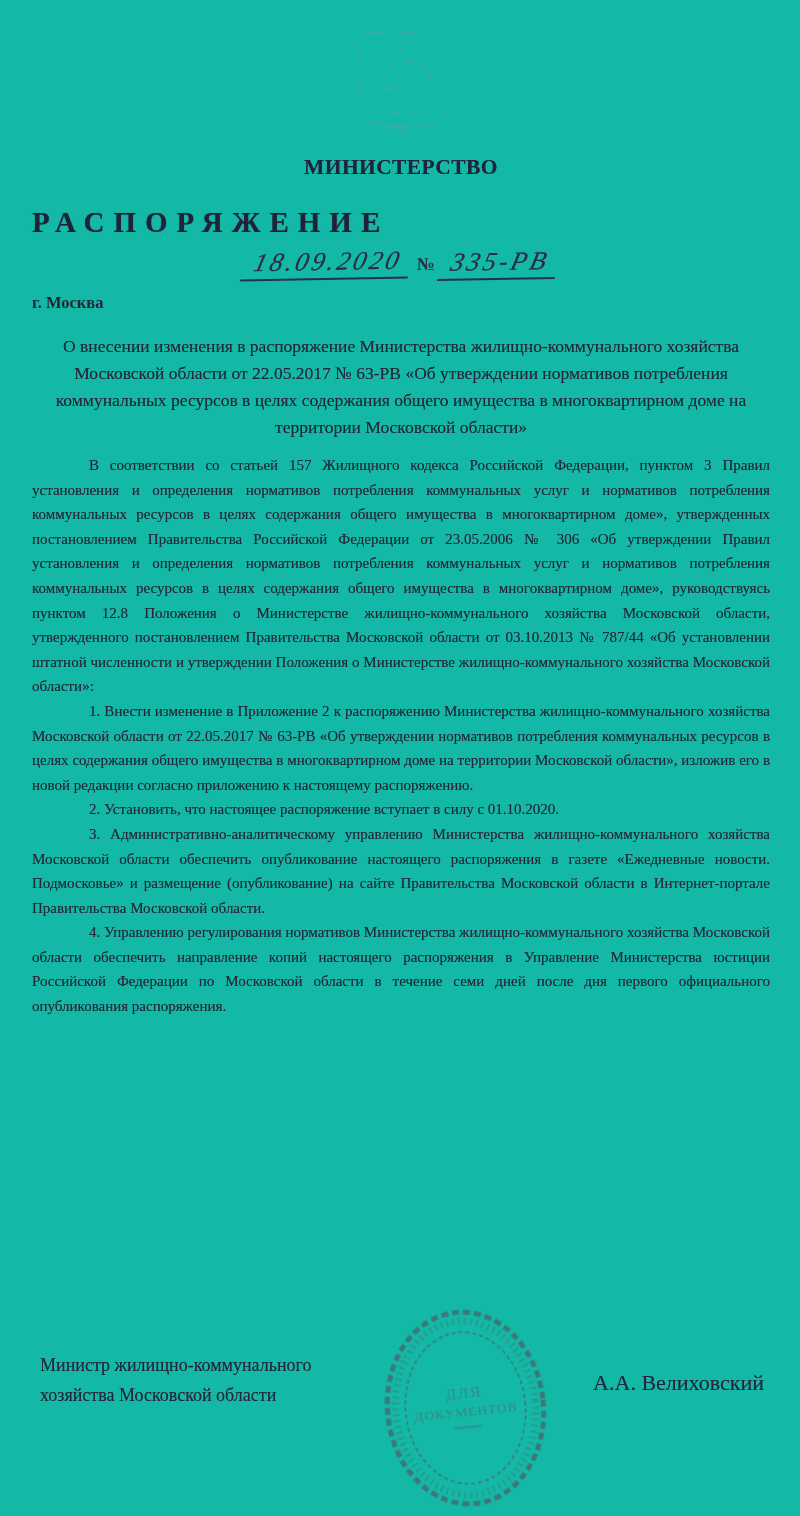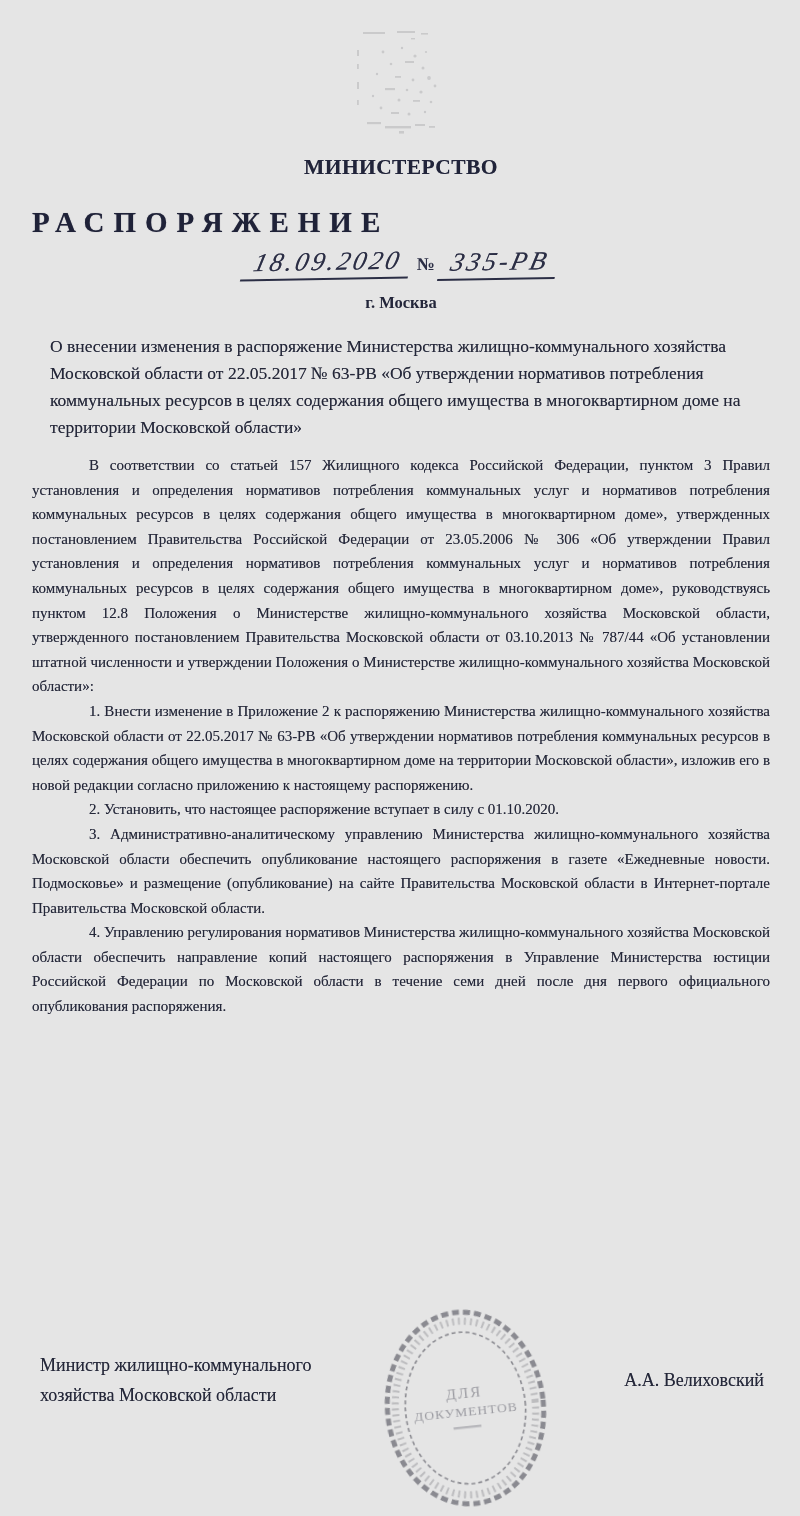--- a/index.html
+++ b/index.html
@@ -1,20 +1,20 @@
 <!DOCTYPE html>
 <html lang="ru"><head>
 <meta charset="utf-8">
 <style>
   html,body{margin:0;padding:0;background:#ffffff;}
   .page{
     position:relative;
     width:800px;height:1516px;
     margin:0 auto;
-    background:#e5e5e5;
+    background:#14b8a6;
     box-sizing:border-box;
     padding:0 30px 0 32px;
     overflow:hidden;
     font-family:"Liberation Serif","DejaVu Serif",serif;
     color:#242739;
   }
   
   .emblem{display:block;width:92px;height:106px;margin:30px auto 0;opacity:.75;}
   
   .ministry{margin-top:14px;text-align:center;font-weight:700;
@@ -24,35 +24,35 @@
     font-size:29px;letter-spacing:9px;color:#1f2238;
     text-shadow:0 0 .7px rgba(31,34,56,.6);}
   
   .dateline{margin-top:8px;height:44px;display:flex;justify-content:center;
     align-items:baseline;gap:4px;}
   .hand{display:inline-block;font-style:italic;font-size:26px;letter-spacing:3px;
     color:#2b2e45;transform:skewX(-14deg) rotate(-1deg);
     border-bottom:2px solid #2b2e45;padding:0 10px 1px;
     text-shadow:0 0 .6px rgba(43,46,69,.6);}
   .nosign{font-size:18px;font-weight:700;color:#2b2e45;padding:0 2px;}
-  .city{margin-top:2px;text-align:center;font-weight:700;font-size:16.5px;
+  .city{margin-top:2px;font-weight:700;font-size:16.5px;
     color:#23263a;}
   
-  .subject{margin:20px auto 0;max-width:702px;
+  .subject{margin:20px auto 0;max-width:702px;text-align:center;
     font-size:17.5px;line-height:27px;color:#242739;
     text-shadow:0 0 .5px rgba(36,39,57,.5);}
   
   .bodytext{margin-top:12px;font-size:15px;line-height:24.6px;
     text-align:justify;color:#242739;text-shadow:0 0 .5px rgba(36,39,57,.5);}
   .bodytext p{margin:0;text-indent:57px;}
   
   .signature{position:absolute;left:32px;right:30px;top:1328px;height:185px;}
   .sig-pos{position:absolute;left:8px;top:22px;font-size:18px;line-height:30px;
     color:#242739;text-shadow:0 0 .5px rgba(36,39,57,.5);}
-  .sig-name{position:absolute;right:6px;top:42px;font-size:18px;color:#242739;
+  .sig-name{position:absolute;right:6px;top:42px;font-size:22px;color:#242739;
     text-shadow:0 0 .5px rgba(36,39,57,.5);text-align:center;}
   .stamp{position:absolute;left:346px;top:-22px;width:176px;height:214px;
     transform:rotate(-6deg);opacity:.62;filter:blur(.3px);}
 </style>
 </head>
 <body>
 
 <div class="page">
 
   <svg class="emblem" viewBox="0 0 92 106" xmlns="http://www.w3.org/2000/svg">

